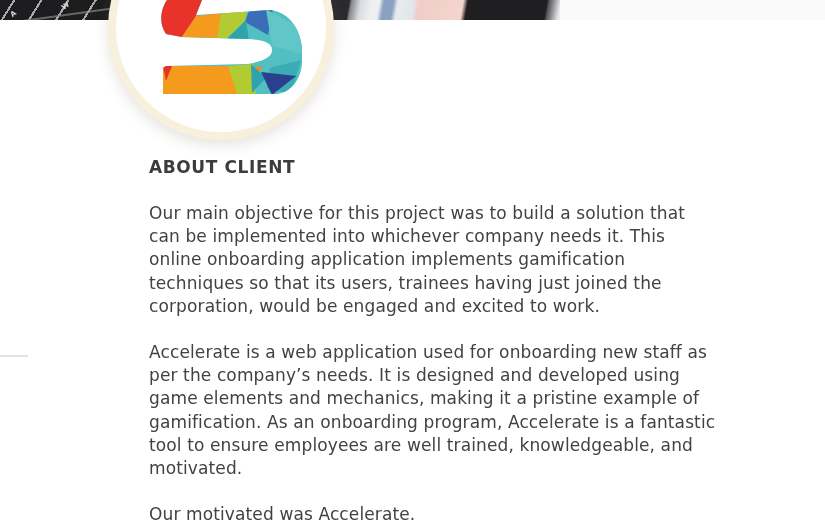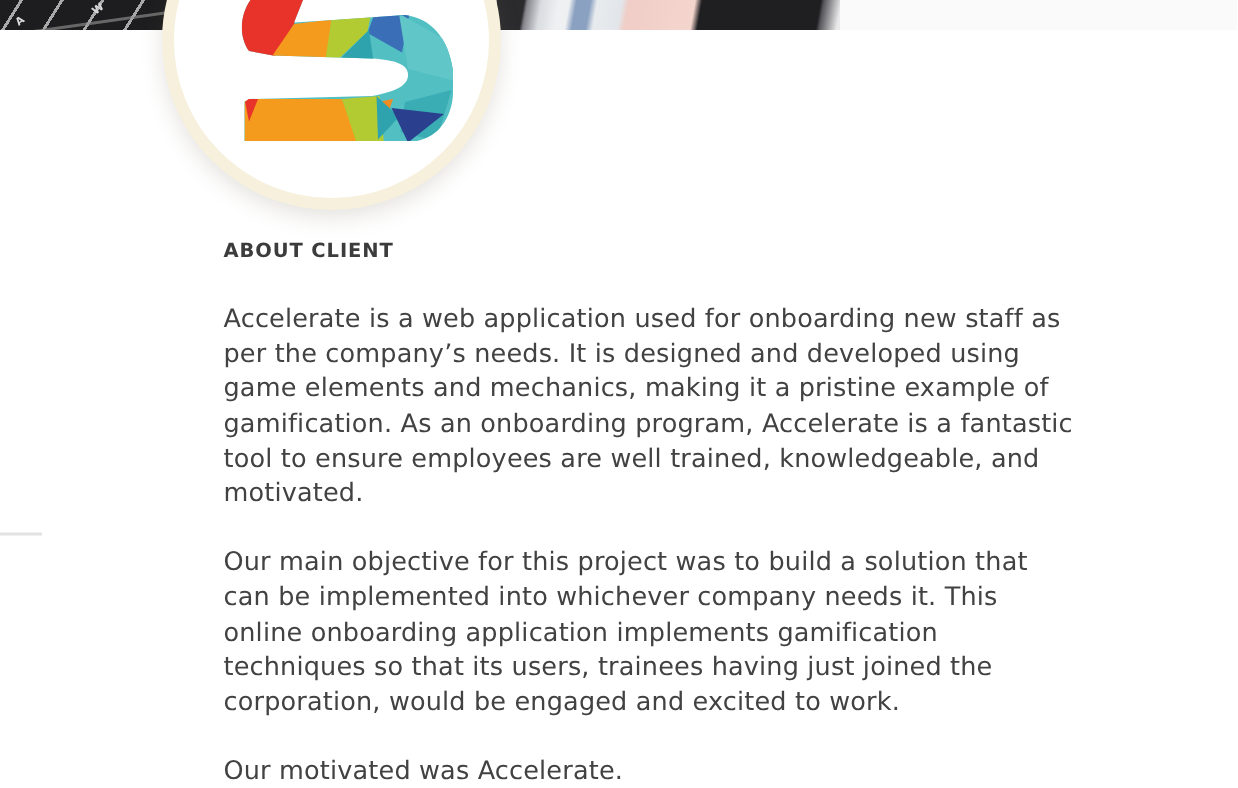--- a/index.html
+++ b/index.html
@@ -43,21 +43,21 @@
     position:absolute;left:108px;top:-86px;width:210px;height:210px;
     background:#ffffff;border:8px solid #f6f0dd;border-radius:50%;
     box-shadow:0 5px 14px rgba(110,100,80,.18);
   }
   .logo-svg{position:absolute;left:156px;top:0;width:150px;height:98px;}
   
   .edge-divider{position:absolute;left:0;top:355px;width:28px;height:2px;background:#e2e2e2;}
   
   .content{position:absolute;left:149px;top:159px;width:648px;}
   .content h2{
-    margin:0 0 26px 0;font-size:13px;line-height:17px;font-weight:bold;
+    margin:0 0 26px 0;font-size:17px;line-height:17px;font-weight:bold;
     letter-spacing:.6px;color:#3c3c3c;
   }
   .content p{
     margin:0 0 23px 0;font-size:17px;line-height:23.2px;letter-spacing:.12px;
     color:#424242;white-space:pre-line;
   }
 </style>
 </head>
 <body>
 
@@ -95,27 +95,27 @@
       <polygon points="252,68 262,66 256,83" fill="#ef8c1f"></polygon>
       <polygon points="251,64 266,78 252,93" fill="#2fa3ad"></polygon>
       <polygon points="261,72 296,76 272,95" fill="#2b3f8f"></polygon>
     </g>
   </svg>
 
   <div class="edge-divider"></div>
 
   <div class="content">
     <h2>ABOUT CLIENT</h2>
+    <p>Our main objective for this project was to build a solution that
+can be implemented into whichever company needs it. This
+online onboarding application implements gamification
+techniques so that its users, trainees having just joined the
+corporation, would be engaged and excited to work.</p>
     <p>Accelerate is a web application used for onboarding new staff as
 per the company’s needs. It is designed and developed using
 game elements and mechanics, making it a pristine example of
 gamification. As an onboarding program, Accelerate is a fantastic
 tool to ensure employees are well trained, knowledgeable, and
 motivated.</p>
-    <p>Our main objective for this project was to build a solution that
-can be implemented into whichever company needs it. This
-online onboarding application implements gamification
-techniques so that its users, trainees having just joined the
-corporation, would be engaged and excited to work.</p>
     <p>Our motivated was Accelerate.</p>
   </div>
 
 </div>
 
 </body></html>

